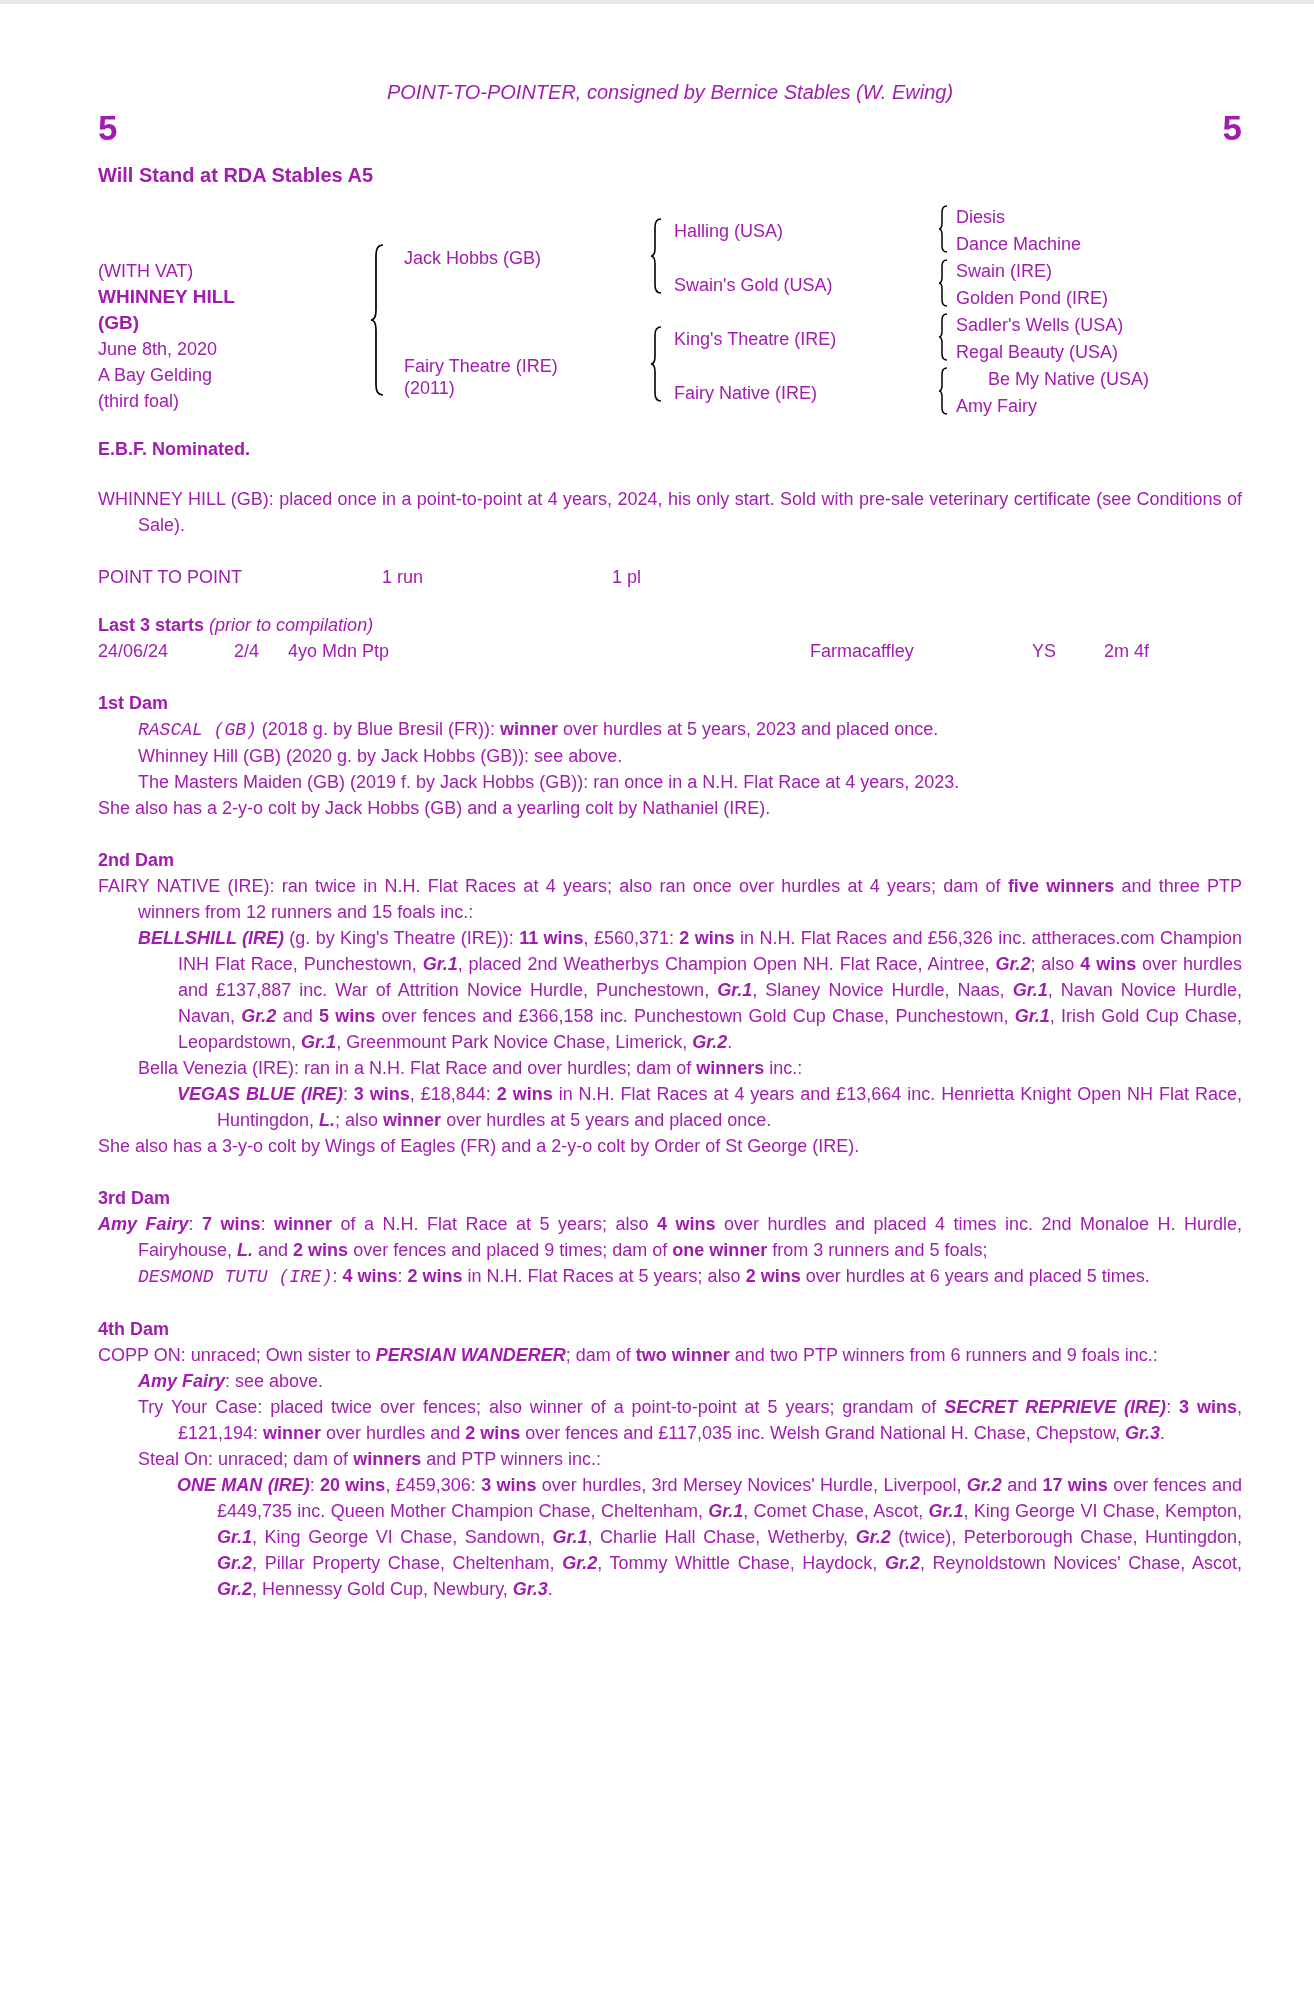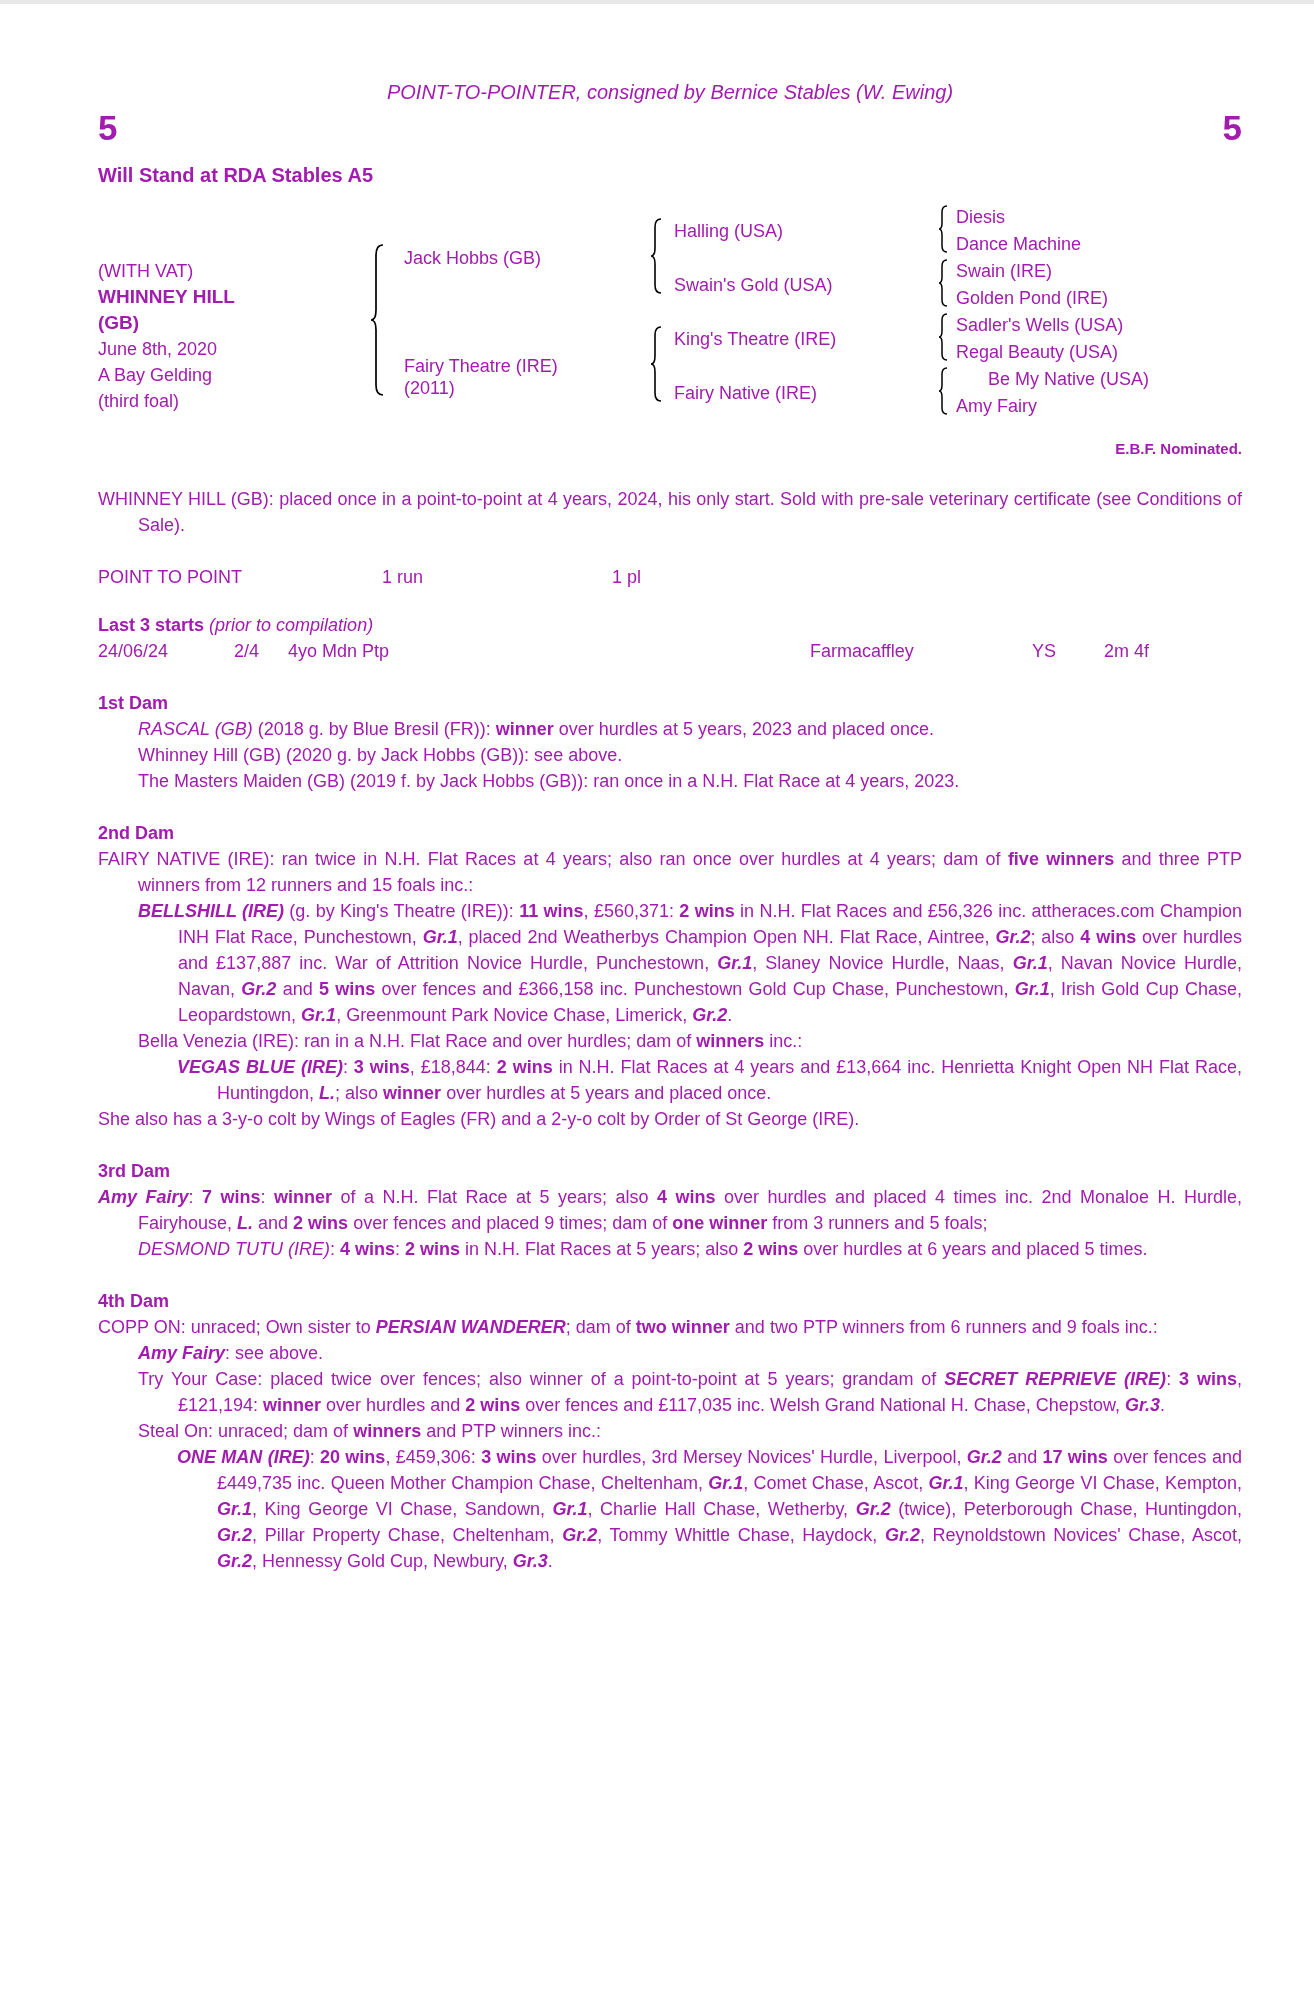--- a/index.html
+++ b/index.html
@@ -15,28 +15,28 @@
   .lot.left{left:0;}
   .lot.right{right:0;}
   .stand{margin-top:12px;font-weight:bold;font-size:20px;line-height:26px;}
 
   .pedigree{position:relative;height:216px;margin-top:16px;font-size:18px;line-height:22px;}
   .ped{position:absolute;white-space:nowrap;}
   .ped.bold{font-weight:bold;font-size:19px;}
   .brace{position:absolute;}
   .brace svg{display:block;}
 
-  .ebf{margin-top:16px;text-align:right;font-weight:bold;font-size:15px;}
+  .ebf{margin-top:16px;text-align:left;font-weight:bold;font-size:18px;}
 
   .para{margin:0;text-align:justify;}
   .indent-0{padding-left:40px;text-indent:-40px;}
   .indent-1{margin-left:40px;padding-left:40px;text-indent:-40px;}
   .indent-2{margin-left:79px;padding-left:40px;text-indent:-40px;}
   .s-b{font-weight:bold;}
-  .s-i{font-style:italic;}
+  .s-i{font-style:italic;font-family:Liberation Mono, monospace;}
   .s-bi{font-weight:bold;font-style:italic;}
 
   .intro{margin-top:24px;}
   .tabrow{position:relative;height:26px;}
   .tabrow span{position:absolute;top:0;white-space:nowrap;}
   .record-row{margin-top:26px;}
   .c-cat{left:0;} .c-runs{left:284px;} .c-places{left:514px;}
   .last3-heading{margin-top:22px;}
   .last3-heading .hb{font-weight:bold;}
   .last3-heading .hi{font-style:italic;}
@@ -148,20 +148,21 @@
       <span class="c-course">Farmacaffley</span>
       <span class="c-going">YS</span>
       <span class="c-dist">2m 4f</span>
     </div>
 
     <section class="dam">
       <h3>1st Dam</h3>
       <p class="para indent-1"><span class="s-i">RASCAL (GB)</span><span> (2018 g. by Blue Bresil (FR)): </span><span class="s-b">winner</span><span> over hurdles at 5 years, 2023 and placed once.</span></p>
       <p class="para indent-1"><span>Whinney Hill (GB) (2020 g. by Jack Hobbs (GB)): see above.</span></p>
       <p class="para indent-1"><span>The Masters Maiden (GB) (2019 f. by Jack Hobbs (GB)): ran once in a N.H. Flat Race at 4 years, 2023.</span></p>
+      <p class="para indent-0"><span>She also has a 2-y-o colt by Jack Hobbs (GB) and a yearling colt by Nathaniel (IRE).</span></p>
     </section>
 
     <section class="dam">
       <h3>2nd Dam</h3>
       <p class="para indent-0"><span>FAIRY NATIVE (IRE): ran twice in N.H. Flat Races at 4 years; also ran once over hurdles at 4 years; dam of </span><span class="s-b">five winners</span><span> and three PTP winners from 12 runners and 15 foals inc.:</span></p>
       <p class="para indent-1"><span class="s-bi">BELLSHILL (IRE)</span><span> (g. by King's Theatre (IRE)): </span><span class="s-b">11 wins</span><span>, £560,371: </span><span class="s-b">2 wins</span><span> in N.H. Flat Races and £56,326 inc. attheraces.com Champion INH Flat Race, Punchestown, </span><span class="s-bi">Gr.1</span><span>, placed 2nd Weatherbys Champion Open NH. Flat Race, Aintree, </span><span class="s-bi">Gr.2</span><span>; also </span><span class="s-b">4 wins</span><span> over hurdles and £137,887 inc. War of Attrition Novice Hurdle, Punchestown, </span><span class="s-bi">Gr.1</span><span>, Slaney Novice Hurdle, Naas, </span><span class="s-bi">Gr.1</span><span>, Navan Novice Hurdle, Navan, </span><span class="s-bi">Gr.2</span><span> and </span><span class="s-b">5 wins</span><span> over fences and £366,158 inc. Punchestown Gold Cup Chase, Punchestown, </span><span class="s-bi">Gr.1</span><span>, Irish Gold Cup Chase, Leopardstown, </span><span class="s-bi">Gr.1</span><span>, Greenmount Park Novice Chase, Limerick, </span><span class="s-bi">Gr.2</span><span>.</span></p>
       <p class="para indent-1"><span>Bella Venezia (IRE): ran in a N.H. Flat Race and over hurdles; dam of </span><span class="s-b">winners</span><span> inc.:</span></p>
       <p class="para indent-2"><span class="s-bi">VEGAS BLUE (IRE)</span><span>: </span><span class="s-b">3 wins</span><span>, £18,844: </span><span class="s-b">2 wins</span><span> in N.H. Flat Races at 4 years and £13,664 inc. Henrietta Knight Open NH Flat Race, Huntingdon, </span><span class="s-bi">L.</span><span>; also </span><span class="s-b">winner</span><span> over hurdles at 5 years and placed once.</span></p>
       <p class="para indent-0"><span>She also has a 3-y-o colt by Wings of Eagles (FR) and a 2-y-o colt by Order of St George (IRE).</span></p>
     </section>

